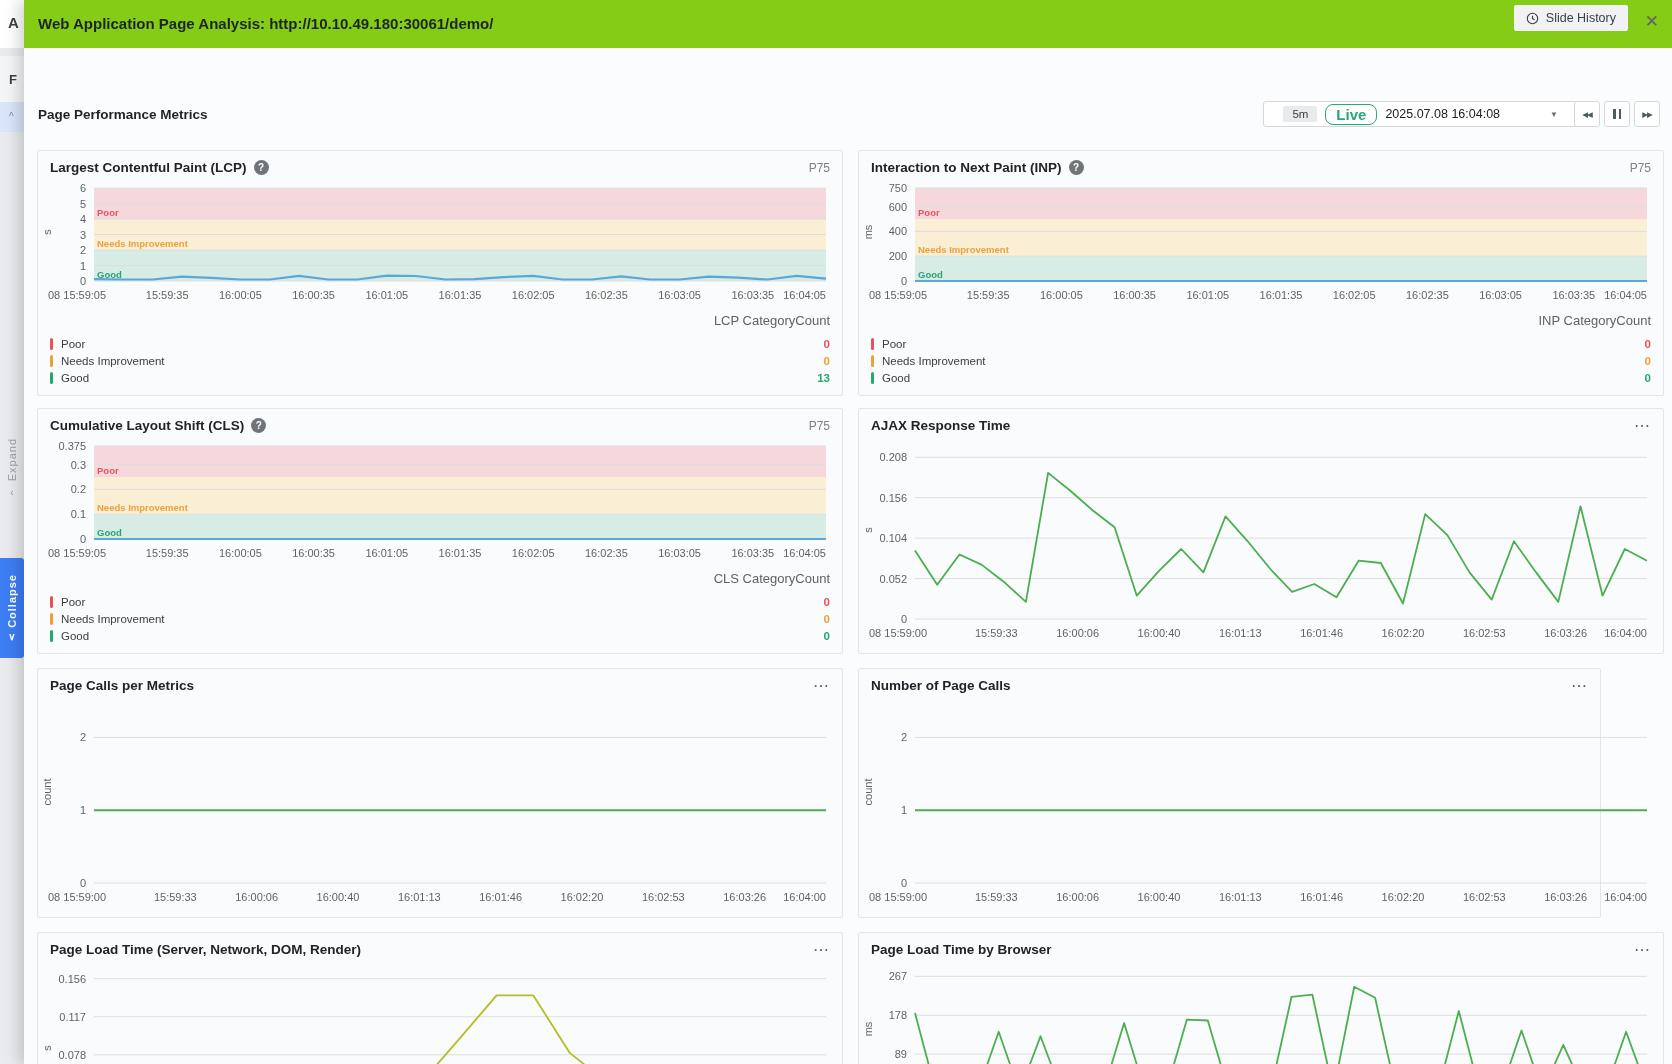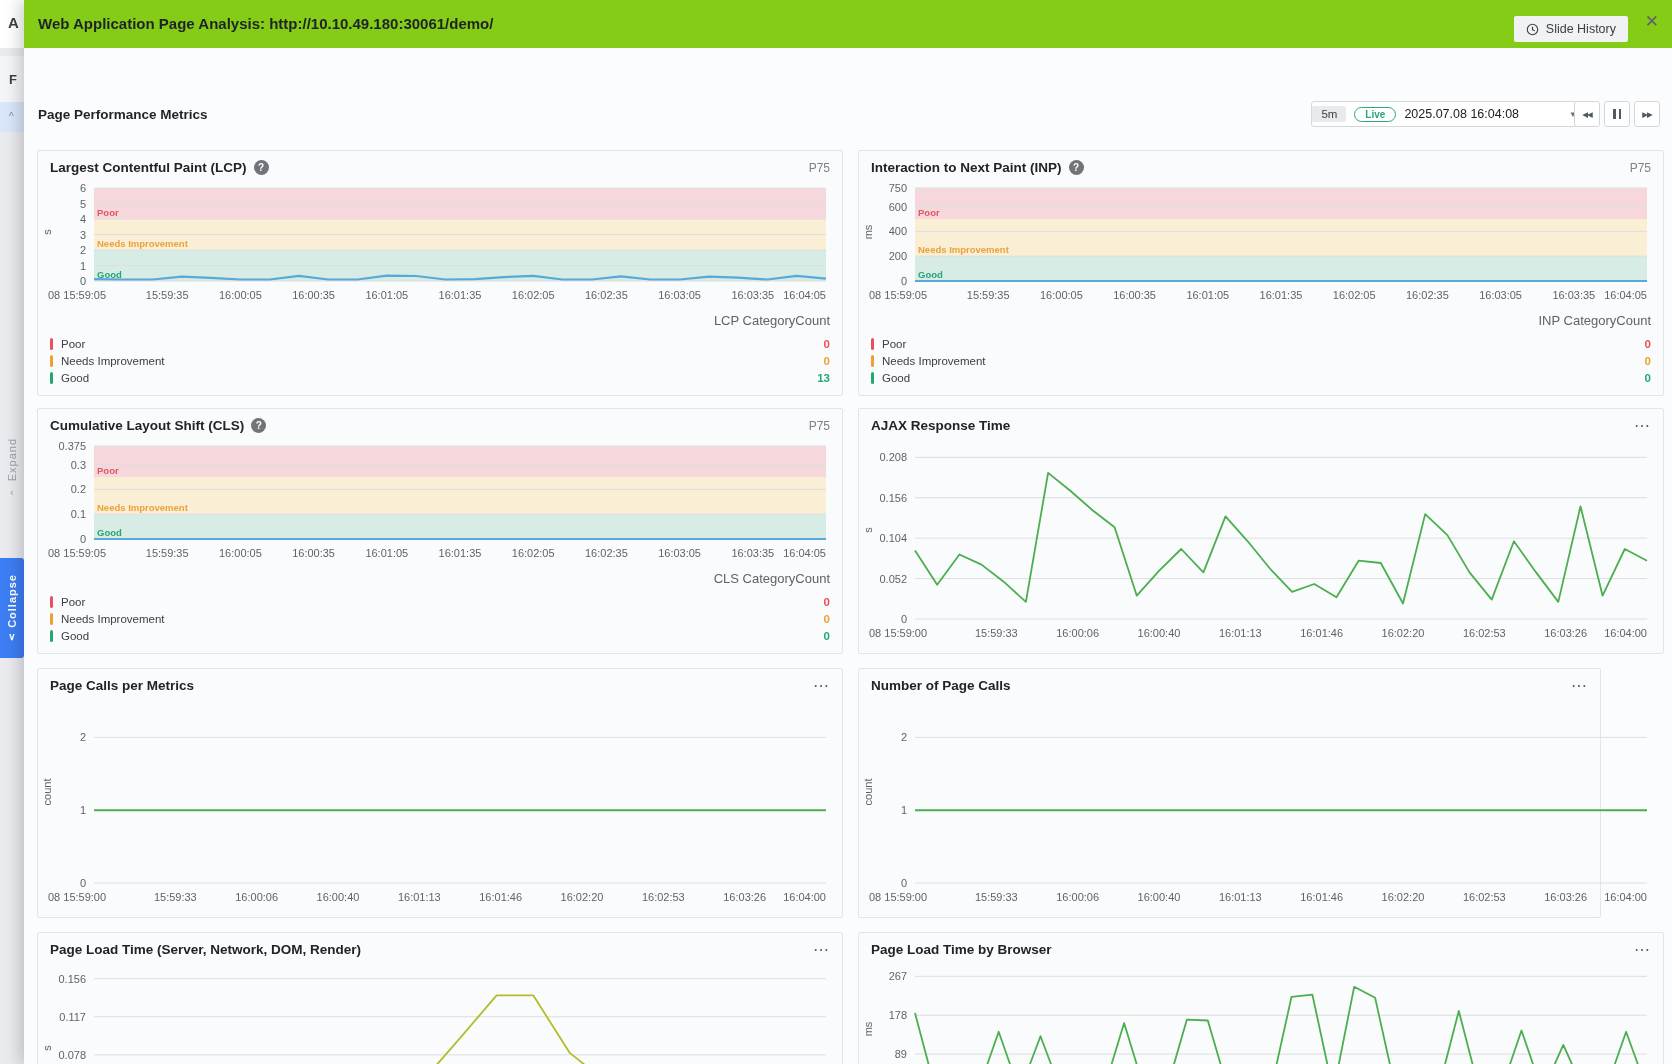--- a/index.html
+++ b/index.html
@@ -10,29 +10,29 @@
   .u-f{position:absolute;left:0;top:56px;width:24px;height:46px;background:#f4f5f6;color:#3c4043;font-weight:bold;font-size:13px;padding:16px 0 0 9px;overflow:hidden}
   .u-sel{position:absolute;left:0;top:102px;width:24px;height:30px;background:#d9e5f8;color:#6d87b0;font-size:10px;padding:9px 0 0 9px;overflow:hidden}
   .u-expand{position:absolute;left:0;top:438px;width:24px;height:118px;color:#9aa0a6;font-size:11px;display:flex;flex-direction:column;align-items:center;gap:7px}
   .vtext{writing-mode:vertical-rl;transform:rotate(180deg);letter-spacing:1px}
   .u-collapse{position:absolute;left:0;top:558px;width:24px;height:100px;background:#3d7ef5;border-radius:0 3px 3px 0;color:#fff;font-size:11px;font-weight:bold;display:flex;flex-direction:column;align-items:center;justify-content:center;gap:5px;cursor:pointer}
   .chev{font-size:10px;line-height:10px}
   
   .modal{position:absolute;left:24px;top:0;right:0;bottom:0;background:#fbfcfd;box-shadow:-5px 0 14px rgba(0,0,0,.18)}
   .titlebar{position:absolute;left:0;top:0;right:0;height:48px;background:#84cc16}
   .mtitle{position:absolute;left:14px;top:15px;font-size:15px;font-weight:bold;color:#1f2328;white-space:nowrap}
-  .slide-btn{position:absolute;right:44px;top:16px;height:26px;background:#f1f2f3;border-radius:2px;display:flex;align-items:center;gap:7px;padding:0 12px;font-size:12.5px;color:#3c4043;cursor:pointer;white-space:nowrap}
+  .slide-btn{position:absolute;right:44px;top:5px;height:26px;background:#f1f2f3;border-radius:2px;display:flex;align-items:center;gap:7px;padding:0 12px;font-size:12.5px;color:#3c4043;cursor:pointer;white-space:nowrap}
   .close{position:absolute;right:13px;top:13px;font-size:17px;color:#5f6368;cursor:pointer;line-height:17px}
   .tabs{position:absolute;left:0;top:48px;right:0;height:34px;background:#f3f5f6;border-bottom:1px solid #e3e5e7;display:flex;padding-left:14px}
   .tab{padding:0 18px;display:flex;align-items:center;font-size:12px;font-weight:bold;color:#7d8288;cursor:pointer;white-space:nowrap}
   .tab.active{background:#fff;color:#17191c;border-left:1px solid #e3e5e7;border-right:1px solid #e3e5e7;border-top:2px solid #2f7fe0;margin-bottom:-1px}
   .sec-title{position:absolute;left:14px;top:107px;font-size:13.5px;font-weight:bold;color:#1f2328}
-  .timebox{position:absolute;right:94px;top:101px;height:26px;border:1px solid #d5d8db;background:#fff;border-radius:3px;display:flex;align-items:center;padding:0 0;gap:8px}
+  .timebox{position:absolute;right:94px;top:101px;height:26px;border:1px solid #d5d8db;background:#fff;border-radius:3px;display:flex;align-items:center;padding:0 19px;gap:8px}
   .chip5m{background:#e8eaec;border-radius:2px;font-size:11.5px;color:#3c4043;padding:2px 9px;cursor:pointer}
-  .chiplive{border:1px solid #2aa876;color:#2aa876;border-radius:8px;font-size:10px;font-weight:bold;padding:1px 10px;cursor:pointer}
+  .chiplive{border:1px solid #2aa876;color:#2aa876;border-radius:8px;font-size:15px;font-weight:bold;padding:1px 10px;cursor:pointer}
   .dt{font-size:12.5px;color:#202124;padding-right:42px;cursor:pointer}
   .caret{font-size:8px;color:#6b7075;cursor:pointer}
   .pbtns{position:absolute;right:12px;top:101px;display:flex;gap:4px}
   .pbtn{width:26px;height:26px;border:1px solid #d5d8db;background:#fff;border-radius:3px;color:#4c5a63;display:flex;align-items:center;justify-content:center;font-size:7.5px;letter-spacing:-1px;cursor:pointer}
   .pb{width:2.5px;height:10px;background:#4c5a63;margin:0 1.5px}
   
   .card{position:absolute;background:#fafbfc;border:1px solid #e3e5e8;border-radius:2px}
   .card-head{display:flex;align-items:center;padding:9px 12px 2px 12px;gap:7px}
   .card-title{font-size:13.5px;font-weight:bold;color:#20242a;white-space:nowrap}
   .help{width:15px;height:15px;border-radius:50%;background:#70757a;color:#fff;font-size:10px;font-weight:bold;display:flex;align-items:center;justify-content:center;cursor:pointer}

